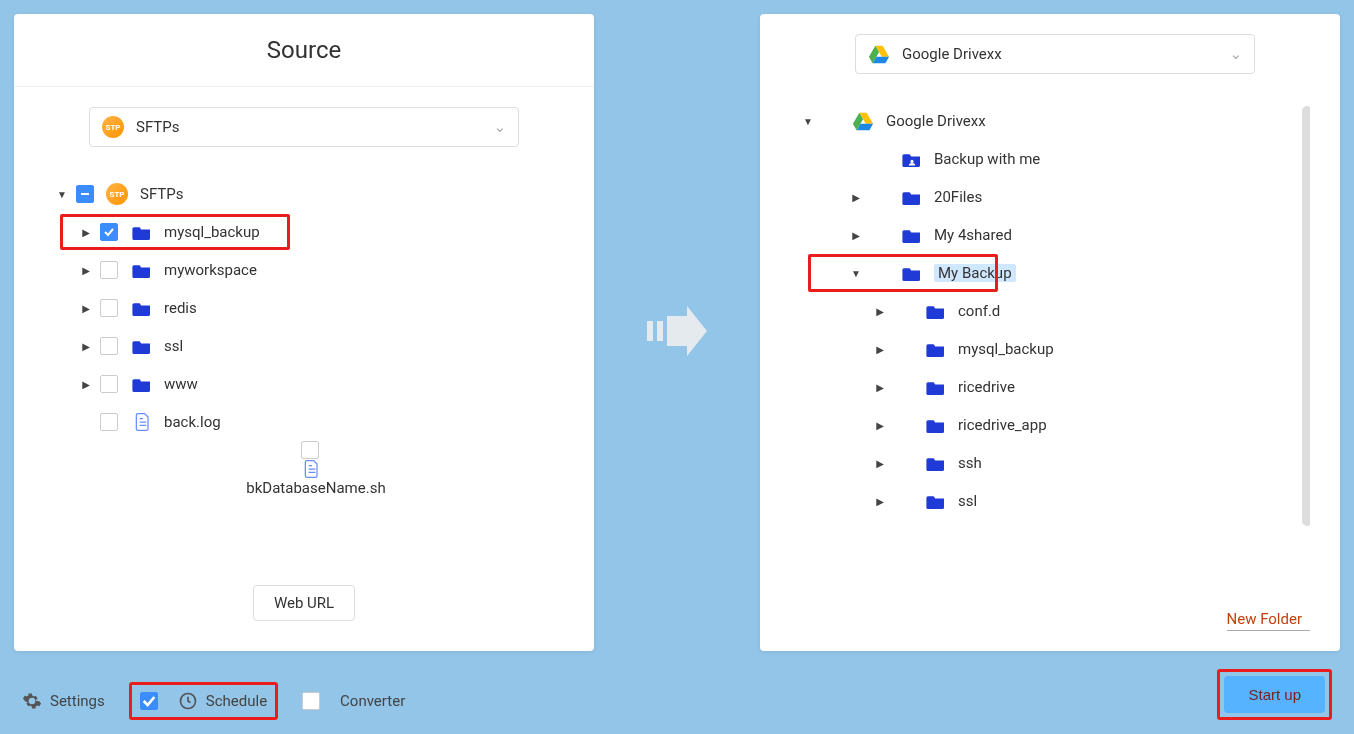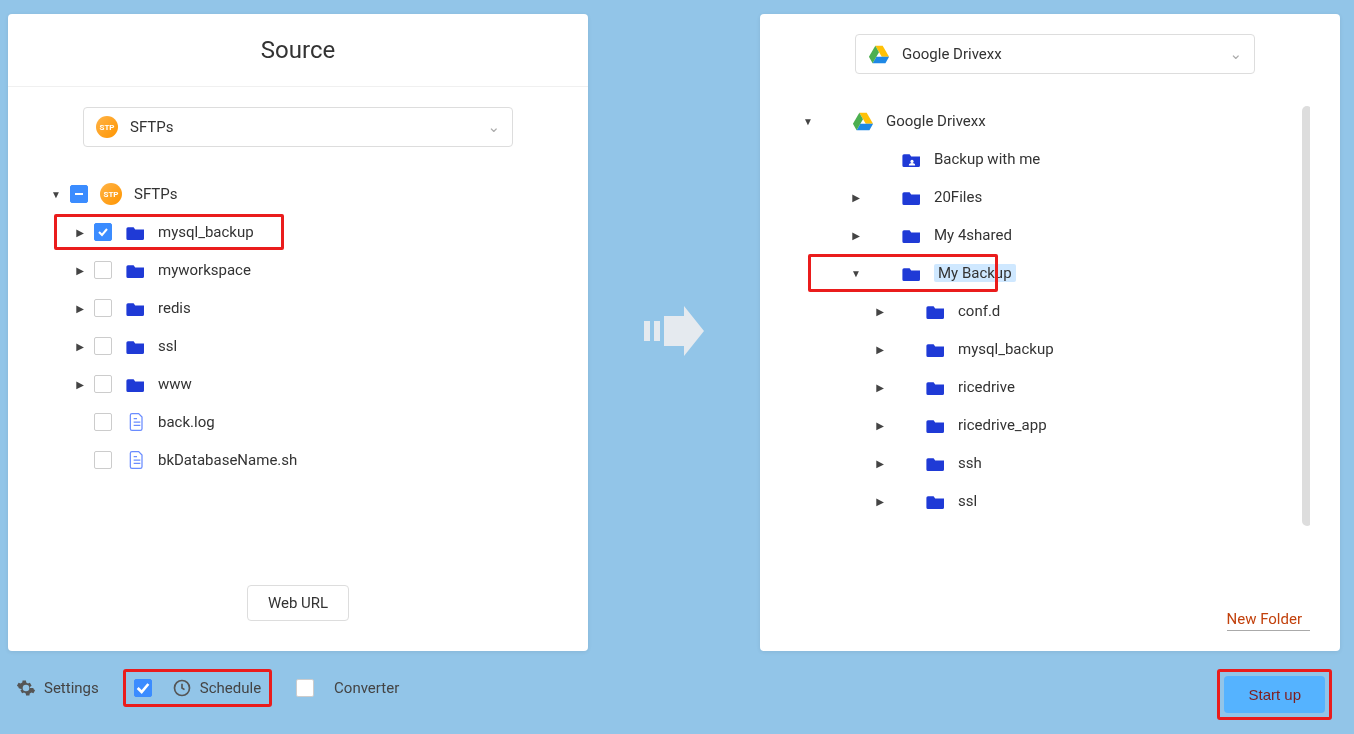--- a/index.html
+++ b/index.html
@@ -8,21 +8,21 @@
     background: #92c5e8;
     font-family: -apple-system, BlinkMacSystemFont, "Segoe UI", Roboto, Arial, sans-serif;
     color: #333;
     font-size: 15px;
   }
   .app {
     display: flex;
     flex-direction: column;
     height: 734px;
     width: 1354px;
-    padding: 14px 14px 8px 8px;
+    padding: 14px 14px 8px 14px;
   }
   .panels {
     display: flex;
     flex-direction: row;
     align-items: stretch;
     flex: 1;
   }
   .panel {
     background: #fff;
     border-radius: 4px;
@@ -187,21 +187,21 @@
     padding-right:8px;
     color:#c2410c;
     border-bottom:1px solid #aaa;
     margin-left:auto;
     width: fit-content;
     padding-bottom:2px;
     cursor:pointer;
   }
   .bottom-bar {
     display:flex;
-    align-items:flex-start;
+    align-items:flex-end;
     padding: 18px 8px 6px 8px;
   }
   .bb-left { display:flex; align-items:center; gap:24px;}
   .bb-item {
     display:flex; align-items:center; gap:8px; color:#444;
     cursor:pointer;
   }
   .bb-item svg { width:20px; height:20px; fill:#555;}
   .bb-spacer{flex:1;}
   .startup-btn {
@@ -312,21 +312,21 @@
                   <span class="caret empty"></span>
                   <span class="chk"></span>
                   <span class="cell-icon file-icon">
                     <svg viewBox="0 0 20 24">
                       <path d="M4 2h8l4 4v14a2 2 0 01-2 2H4a2 2 0 01-2-2V4a2 2 0 012-2z"></path>
                       <path d="M6 12h8M6 16h8M6 8h4"></path>
                     </svg>
                   </span>
                   <span class="row-label">back.log</span>
                 </div>
-                <div class="tree-row indent-2" style="position: relative;">
+                <div class="tree-row indent-2" style="position: relative; flex-direction: column;">
                   <span class="caret empty"></span>
                   <span class="chk"></span>
                   <span class="cell-icon file-icon">
                     <svg viewBox="0 0 20 24">
                       <path d="M4 2h8l4 4v14a2 2 0 01-2 2H4a2 2 0 01-2-2V4a2 2 0 012-2z"></path>
                       <path d="M6 12h8M6 16h8M6 8h4"></path>
                     </svg>
                   </span>
                   <span class="row-label">bkDatabaseName.sh</span>
                 </div>

